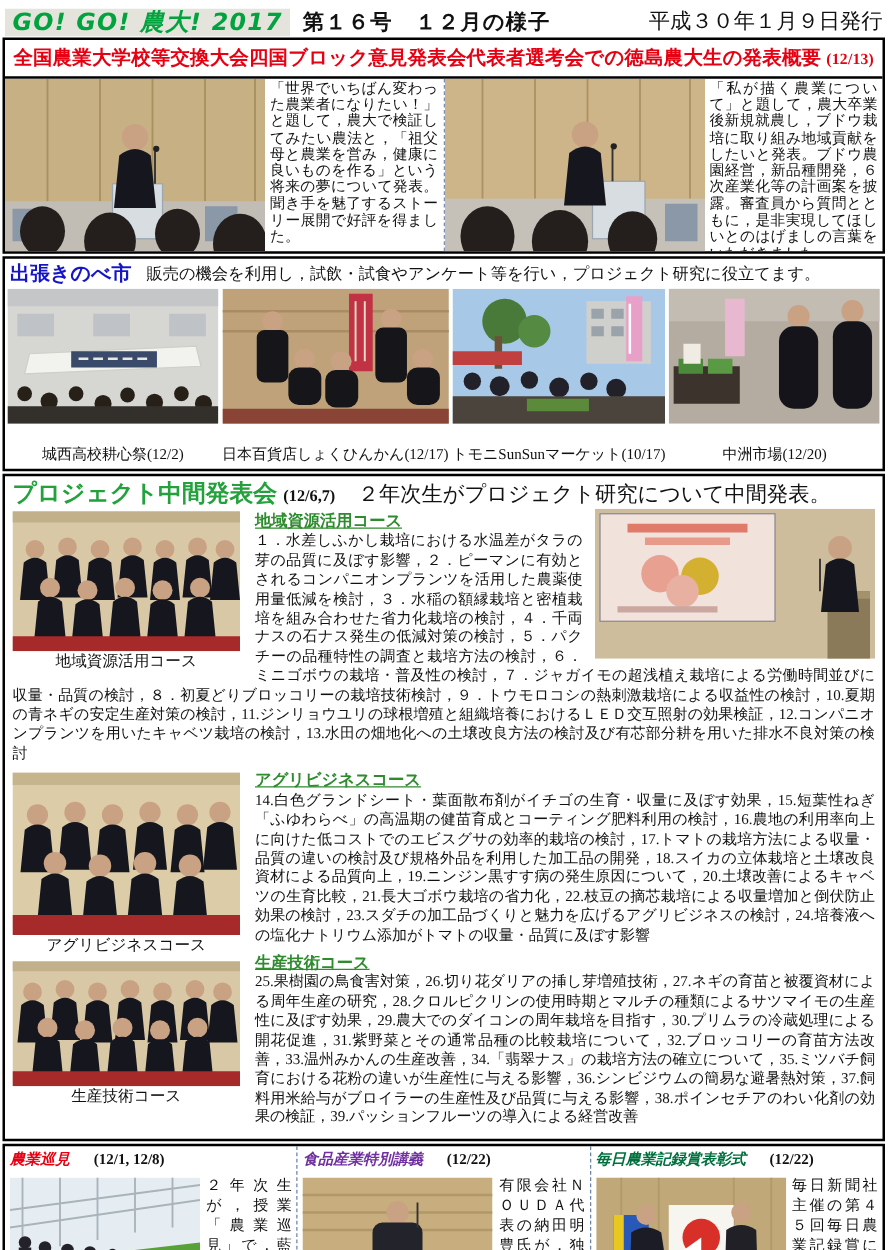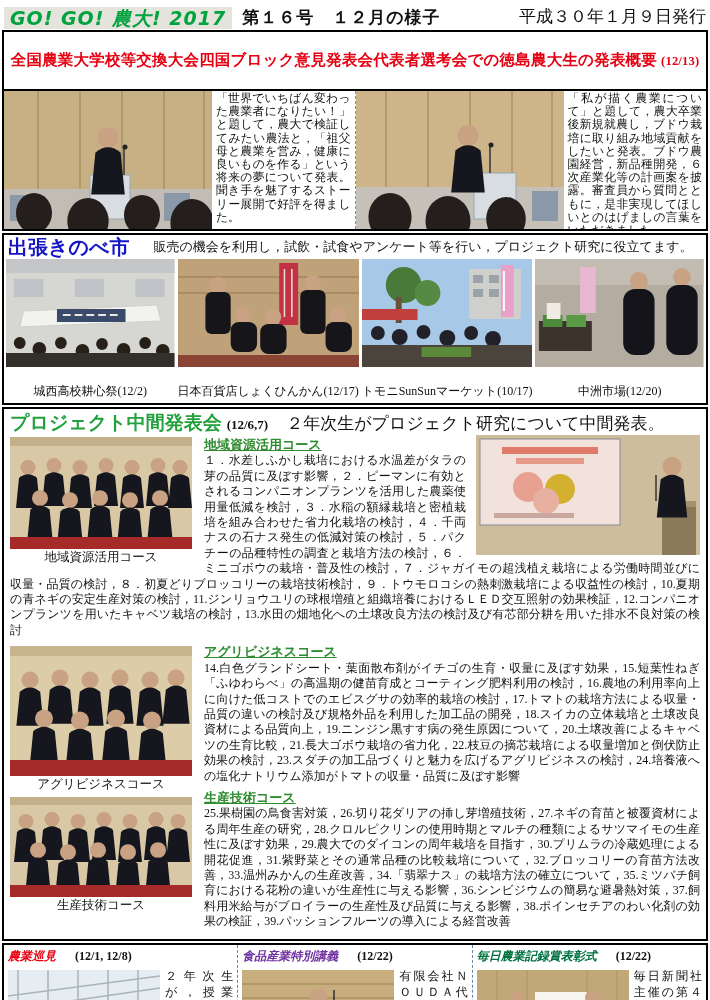--- a/index.html
+++ b/index.html
@@ -16,33 +16,33 @@
     color:#00a33e;background:#e4e4dc;padding:0 6px;letter-spacing:1px;white-space:nowrap;
   }
   .issue{font-size:17px;font-weight:bold;margin-left:10px;letter-spacing:1px;white-space:nowrap;}
   .pubdate{margin-left:auto;font-size:17px;white-space:nowrap;padding-bottom:1px;}
   
   .box{border:2px solid #000;margin-bottom:2px;background:#fff;}
   .photo svg{width:100%;height:100%;display:block;}
   
   .a-title{
     color:#e60012;font-weight:bold;font-size:15.5px;text-align:center;
-    border-bottom:2px solid #000;padding:18px 1px;letter-spacing:0.2px;white-space:nowrap;
+    border-bottom:2px solid #000;padding:4px 1px;letter-spacing:0.2px;white-space:nowrap;
   }
   .a-title .a-date{font-size:12.5px;}
   .a-body{display:flex;height:138px;}
   .a-photo{flex:0 0 208px;height:138px;}
   .a-text{
     flex:1;font-size:11.8px;line-height:13.2px;text-align:justify;
     padding:1px 4px;word-break:break-all;overflow:hidden;
   }
   .a-text.mid{border-right:1px dashed #7a8fb3;}
   
   .b-header{display:flex;align-items:center;padding:0 4px;height:24px;}
-  .b-title{color:#1515c8;font-size:20px;font-weight:bold;margin-right:24px;white-space:nowrap;font-family:Liberation Serif, serif;}
+  .b-title{color:#1515c8;font-size:16px;font-weight:bold;margin-right:12px;white-space:nowrap;font-family:Liberation Serif, serif;}
   .b-desc{font-size:13px;white-space:nowrap;}
   .b-figs{display:flex;gap:3px;padding:0 2px;}
   .b-figs figure{flex:1;margin:0;}
   .b-figs .photo{height:108px;}
   .b-figs figcaption{text-align:center;font-size:12px;padding:16px 0 3px;white-space:nowrap;}
   
   .c-header{display:flex;align-items:baseline;padding:1px 6px 0;height:23px;}
   .c-title{color:#23a13c;font-size:19px;font-weight:bold;margin-right:5px;white-space:nowrap;}
   .c-date{font-size:13px;font-weight:bold;margin-right:18px;}
   .c-desc{font-size:17px;white-space:nowrap;}

